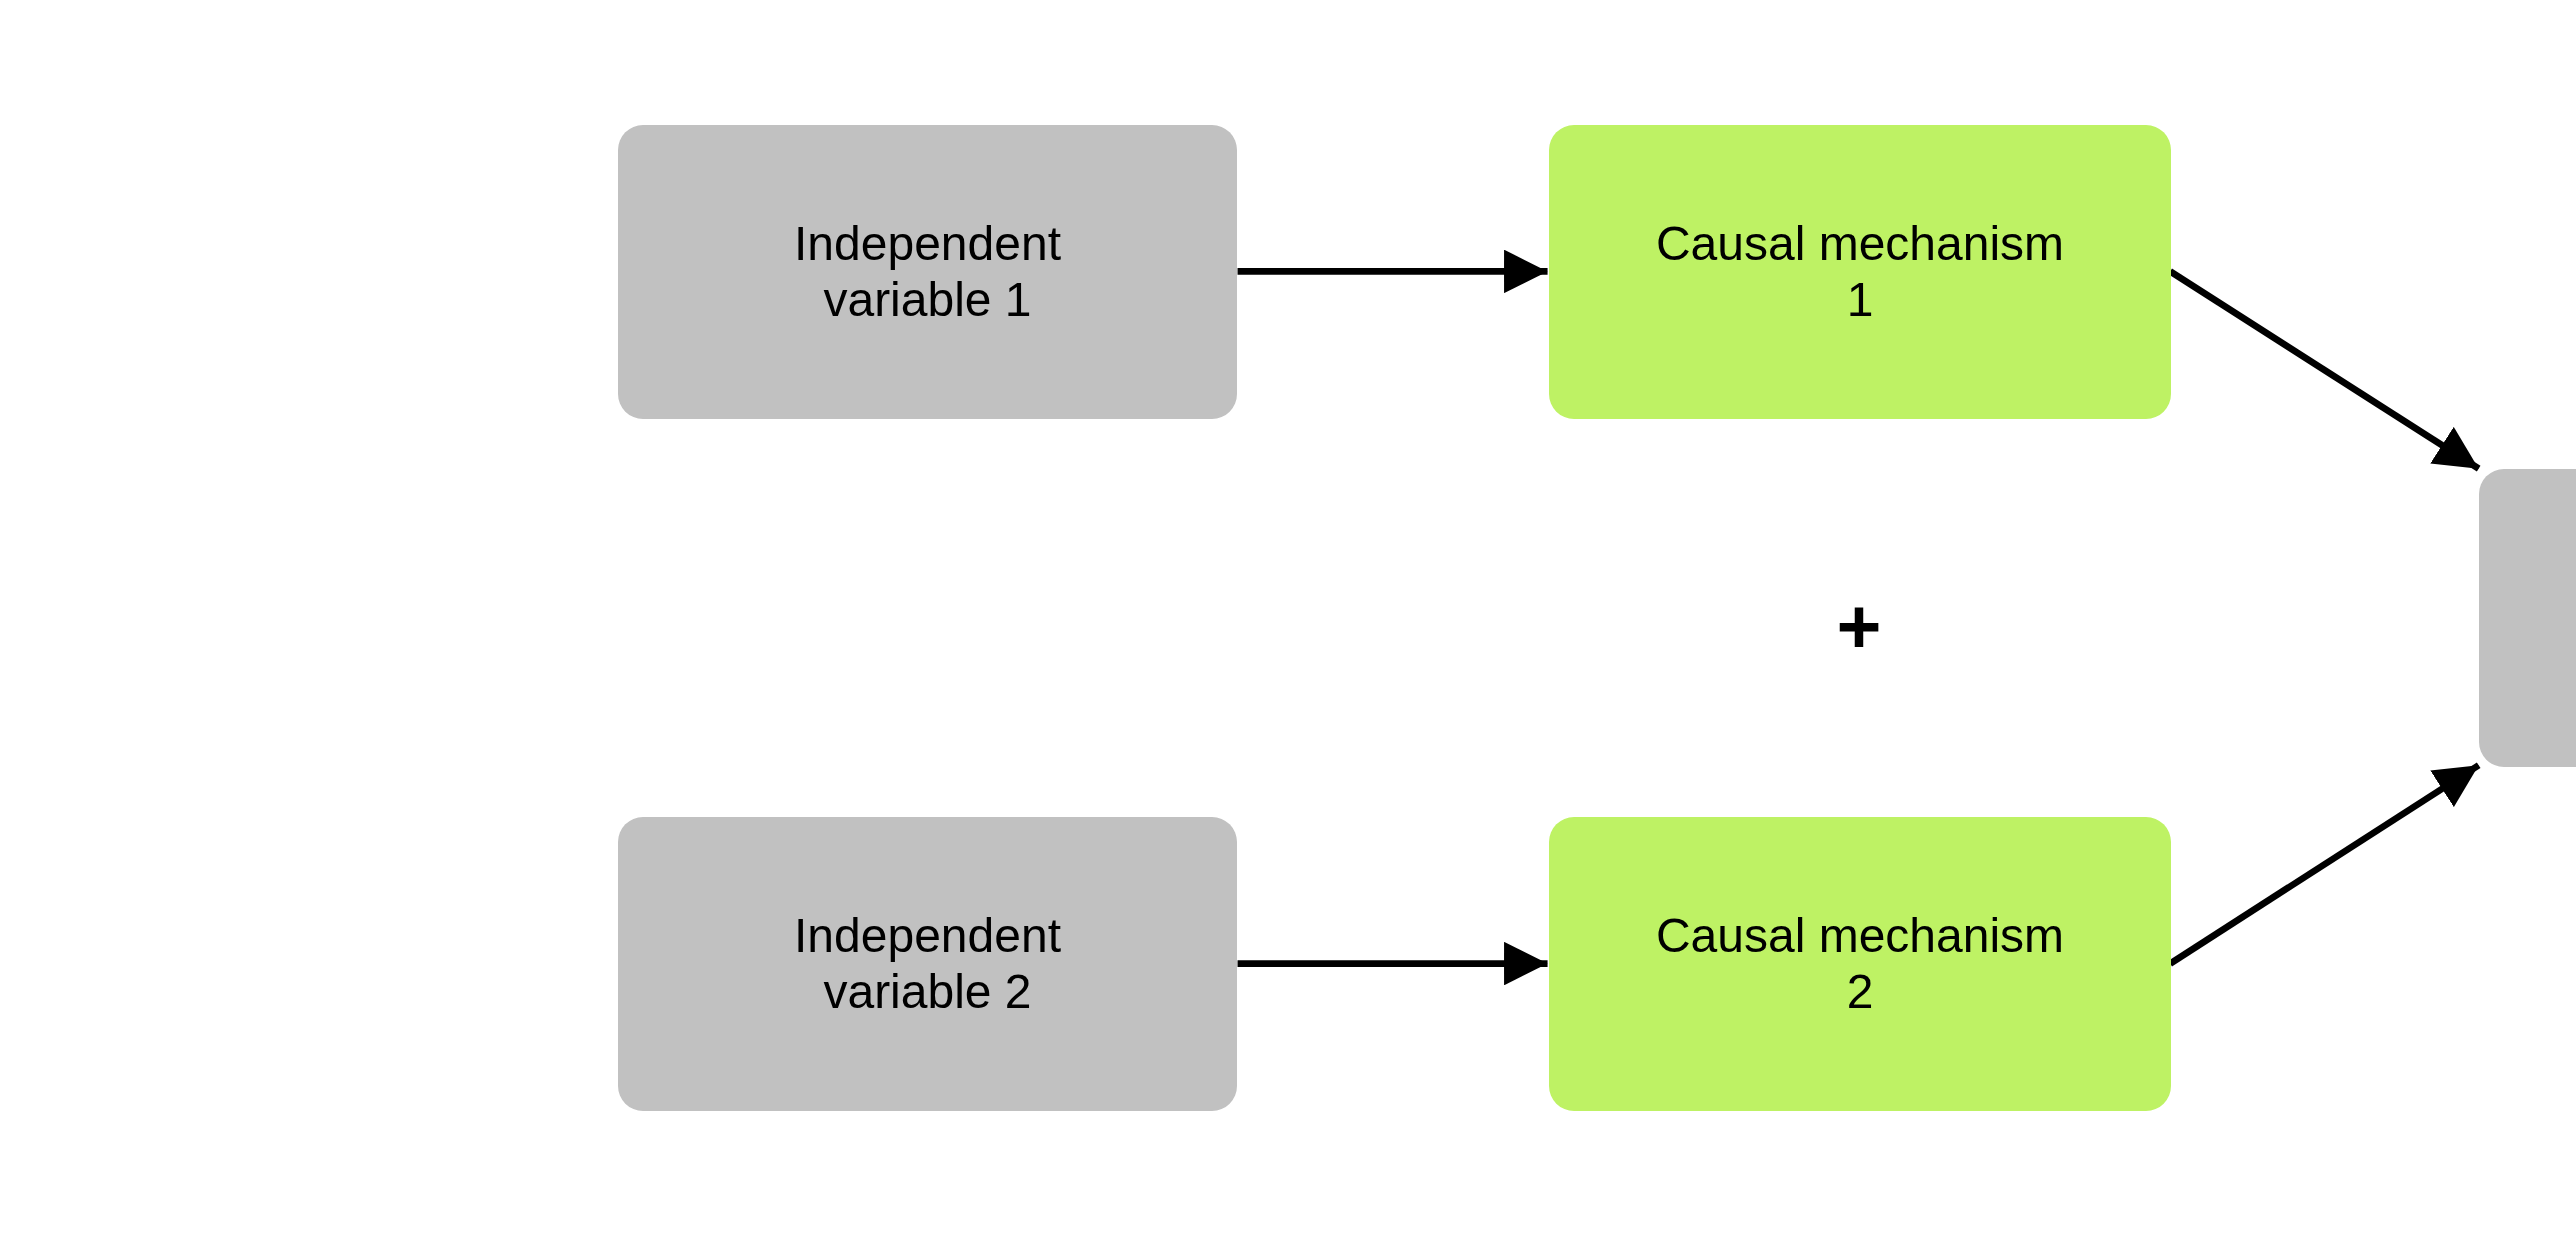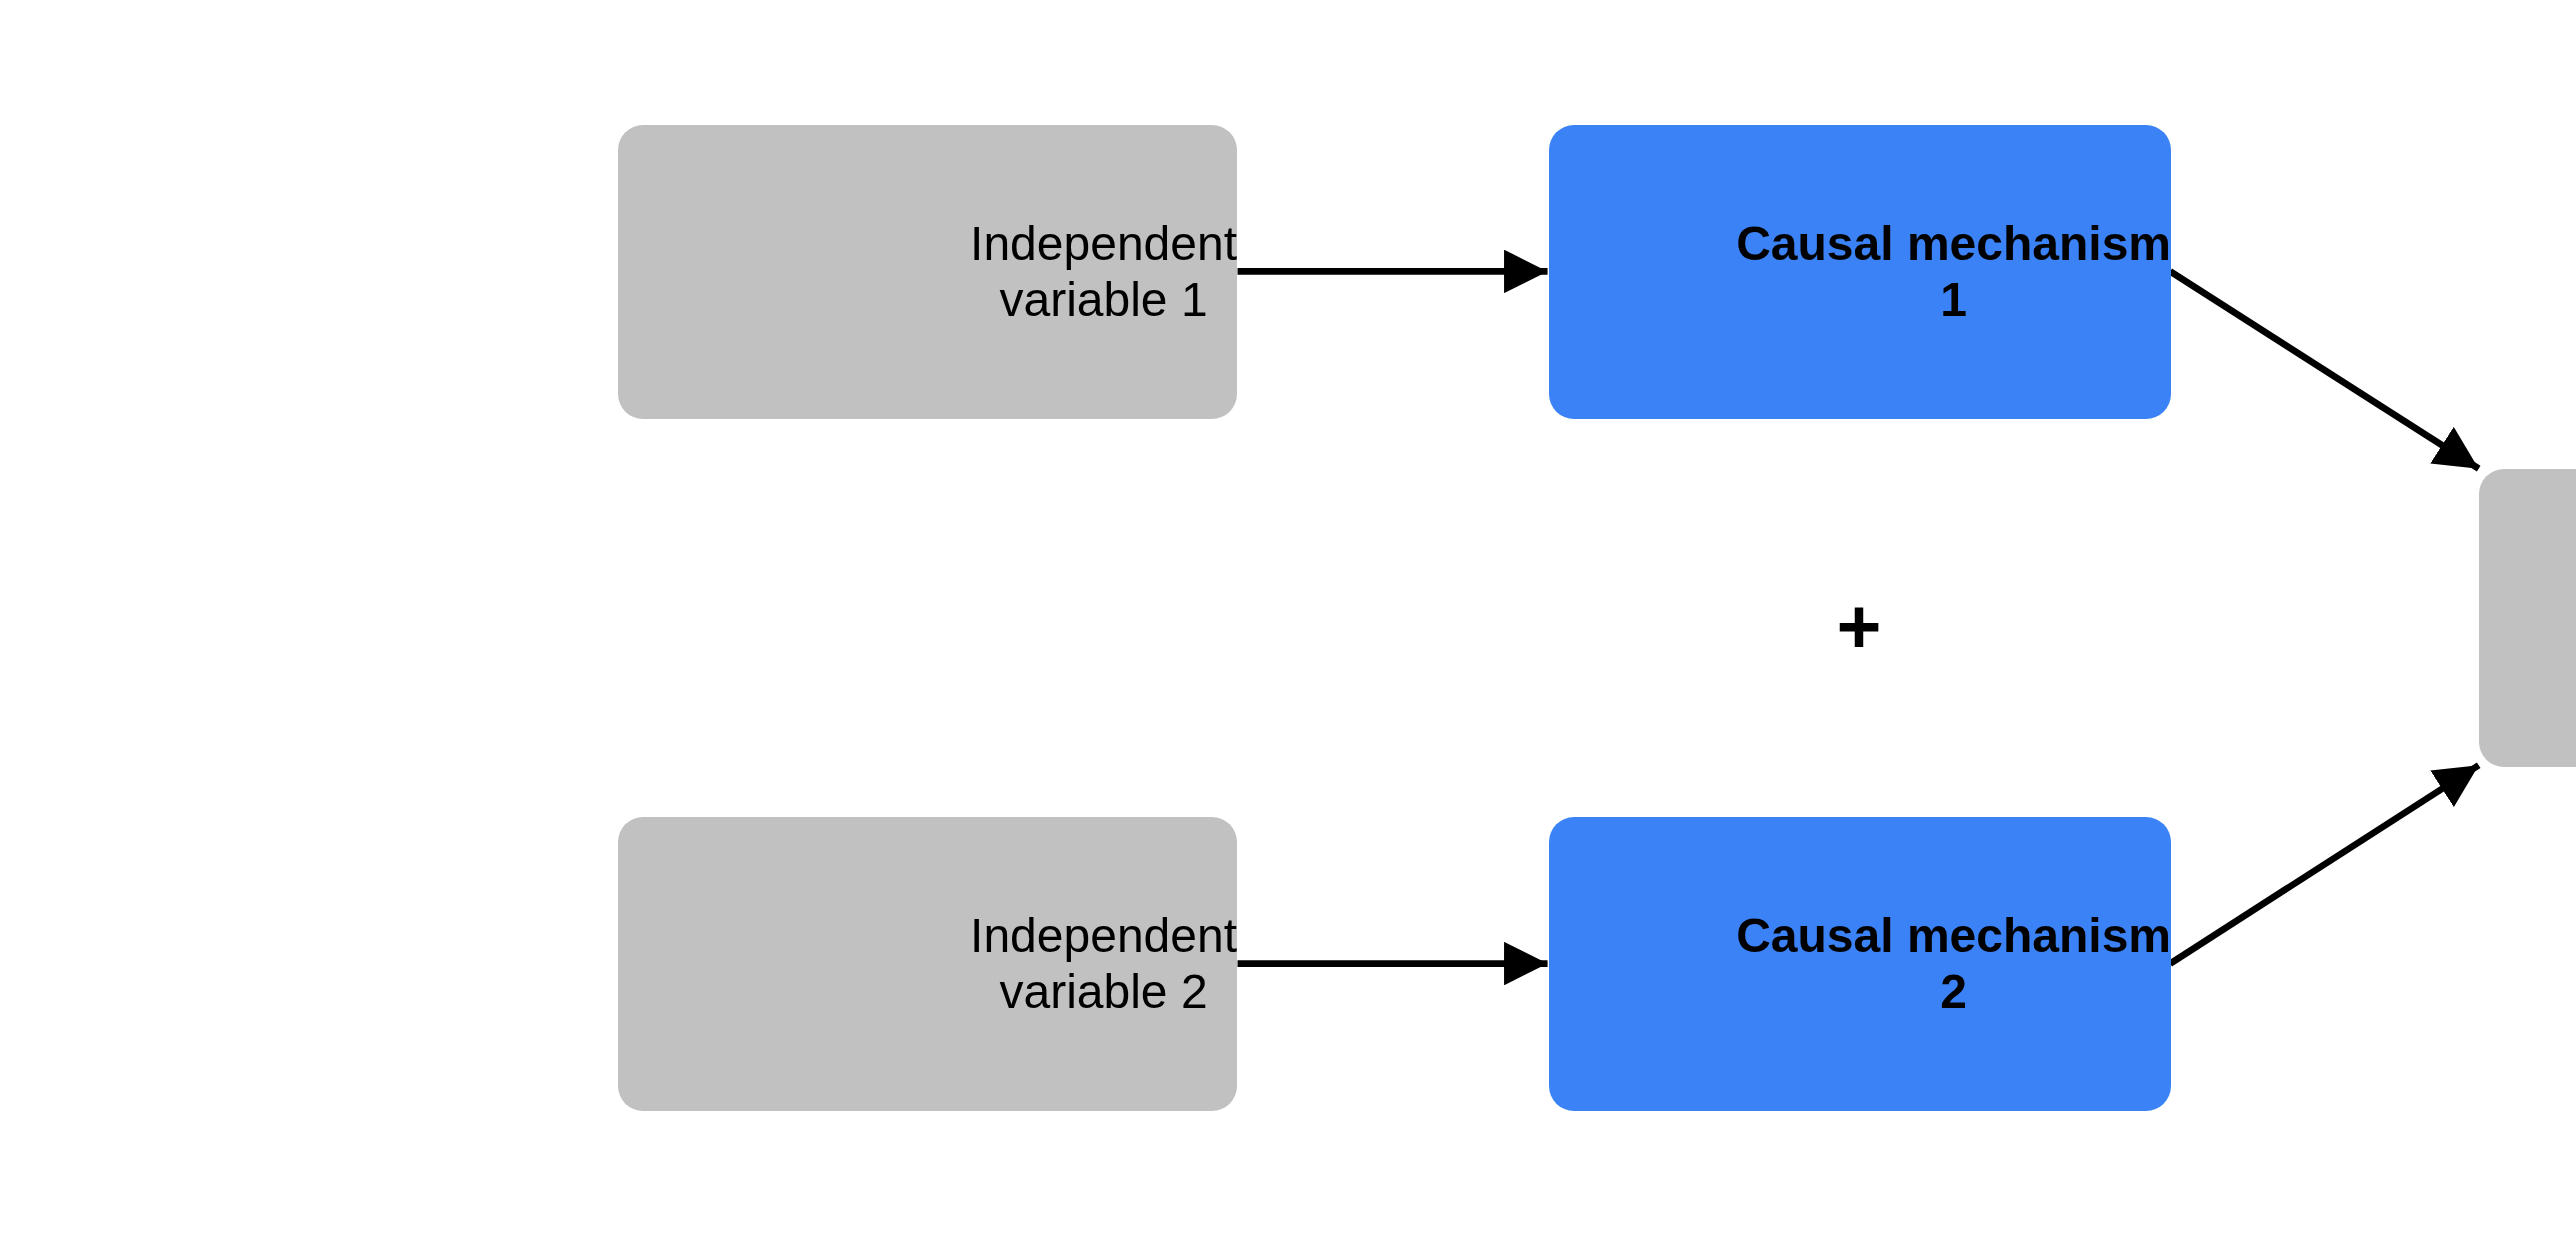--- a/index.html
+++ b/index.html
@@ -21,25 +21,25 @@
     top: 0;
     width: 3709px;
     height: 1236px;
     display: block;
   }
   .node {
     position: absolute;
     border-radius: 25px;
     display: flex;
     align-items: center;
-    justify-content: flex-end;
+    justify-content: center;
     text-align: center;
   }
   .node-dark  { background: #c1c1c1; }
-  .node-light { background: #3b82f6; font-weight: bold; }
+  .node-light { background: #bef264; }
   .node-label {
     font-size: 48px;
     line-height: 1.17;
     color: #000000;
     white-space: pre-line;
     text-align: center;
   }
   #node-iv1 { left: 618px; top: 125px;  width: 619px; height: 294px; }
   #node-cm1 { left: 1549px; top: 125px;  width: 622px; height: 294px; }
   #node-iv2 { left: 618px; top: 817px; width: 619px; height: 294px; }

